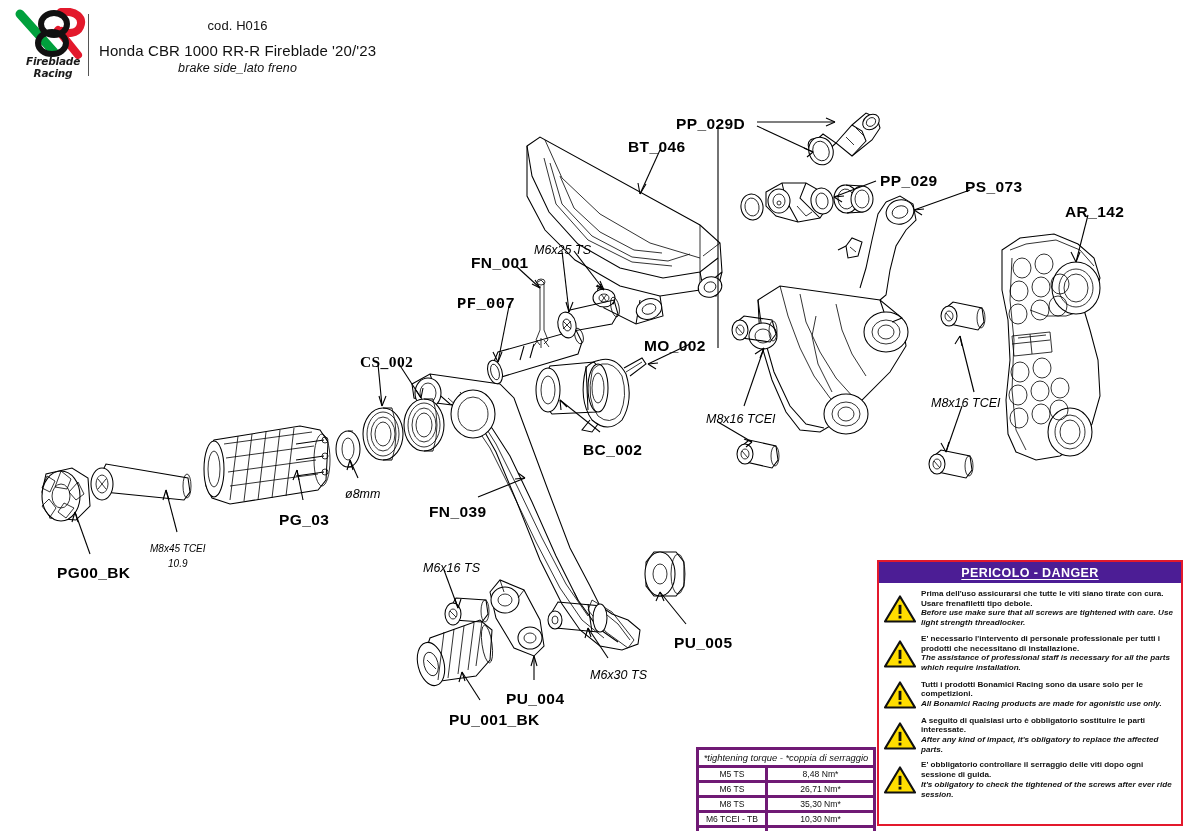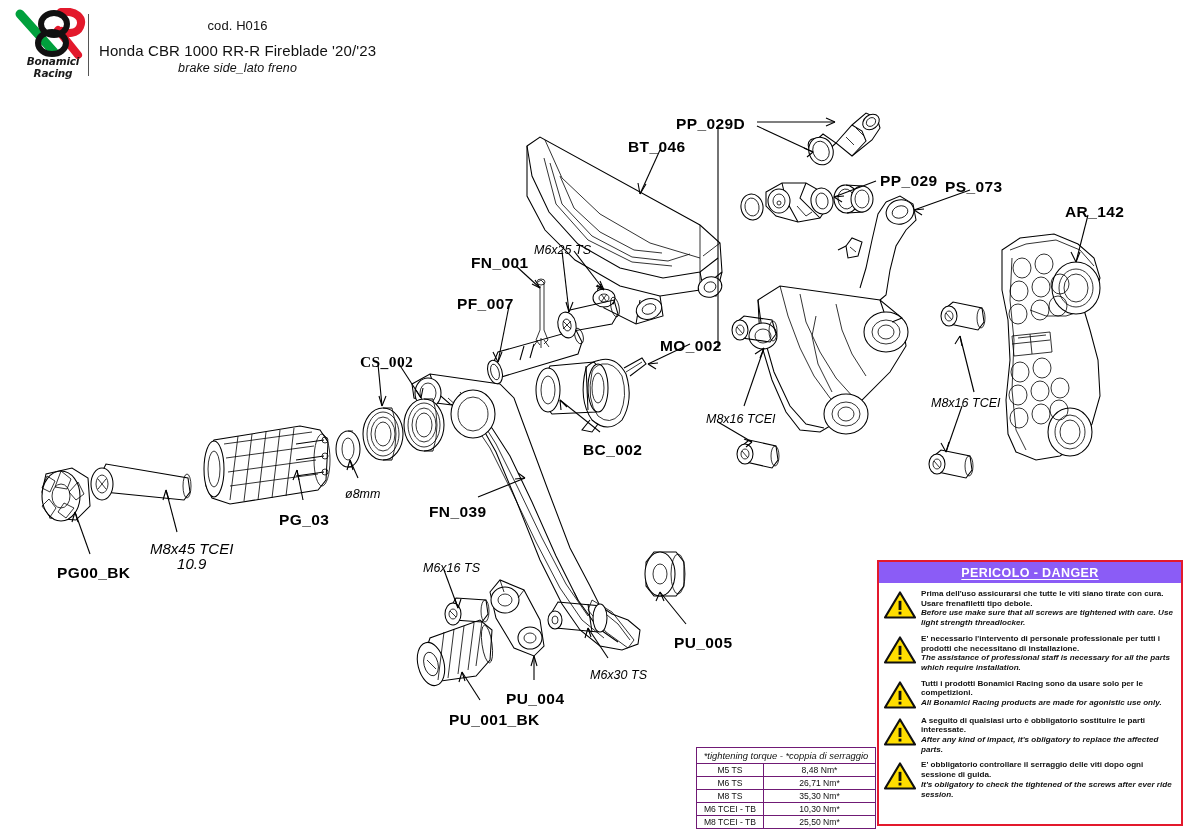--- a/index.html
+++ b/index.html
@@ -24,40 +24,40 @@
   #model-line{font-size:15px;font-weight:400;color:#111;margin:0 0 2px 0;letter-spacing:.1px;}
   #side-line{font-size:12.5px;font-style:italic;color:#111;margin:0;letter-spacing:.1px;}
 
   
   #drawing{position:absolute;left:0;top:0;width:1189px;height:831px;}
 
   
   .lbl{position:absolute;white-space:nowrap;font-weight:700;font-size:15.5px;
        letter-spacing:.4px;color:#000;text-align:right;}
   .lbl.small{font-weight:400;font-style:italic;font-size:12.5px;letter-spacing:0;}
-  .lbl.small2{font-weight:400;font-style:italic;font-size:15px;letter-spacing:0;
+  .lbl.small2{font-weight:400;font-style:italic;font-size:10px;letter-spacing:0;
        text-align:center;line-height:15px;}
 
   
   #torque-table{position:absolute;left:696px;top:747px;width:180px;
      border-collapse:collapse;font-size:8.6px;background:#fff;}
-  #torque-table td,#torque-table th{border:1px solid #701a75;padding:1px 2px;
+  #torque-table td,#torque-table th{border:3px solid #701a75;padding:1px 2px;
      text-align:center;color:#111;font-weight:400;}
   #torque-table thead th{font-style:italic;font-size:9.4px;padding:2px 2px;}
   #torque-table tbody td:first-child{width:62px;}
 
   
   #danger-box{position:absolute;left:877px;top:560px;width:306px;height:266px;
      border:2px solid #e3192c;background:#fff;box-sizing:border-box;}
-  #danger-head{height:21px;background:#8b5cf6;display:flex;align-items:center;
+  #danger-head{height:21px;background:#4c1d95;display:flex;align-items:center;
      justify-content:center;}
   #danger-title{color:#fff;font-weight:700;font-size:12.5px;letter-spacing:.4px;
      text-decoration:underline;text-underline-offset:2px;}
   #danger-body{padding:5px 6px 4px 4px;}
-  .danger-row{display:flex;align-items:flex-start;margin-bottom:5px;}
+  .danger-row{display:flex;align-items:center;margin-bottom:5px;}
   .danger-row:last-child{margin-bottom:0;}
   .warn-ico{flex:0 0 34px;width:34px;height:30px;margin-right:4px;margin-top:2px;}
   .danger-text{flex:1 1 auto;padding-top:1px;}
   .d-it{font-size:8.1px;font-weight:700;line-height:9.7px;color:#111;margin:0;}
   .d-en{font-size:8.1px;font-weight:700;font-style:italic;line-height:9.7px;
         color:#111;margin:0;}
 
   svg{display:block;}
   .ln{stroke:#000;stroke-width:1.05;fill:none;}
   .ln-t{stroke:#000;stroke-width:.8;fill:none;}
@@ -73,21 +73,21 @@
 
     <div id="logo-block">
       <svg id="logo-mark" viewBox="0 0 78 52">
         <path d="M6 6 L40 44" stroke="#00a03c" stroke-width="9" stroke-linecap="round" fill="none"></path>
         <path d="M64 47 L44 22" stroke="#e3192c" stroke-width="8" stroke-linecap="round" fill="none"></path>
         <path d="M47 4 C62 2 70 10 66 19 C63 26 53 26 48 23" stroke="#e3192c" stroke-width="8" fill="none" stroke-linecap="round"></path>
         <ellipse cx="40" cy="16" rx="13" ry="11" fill="none" stroke="#111" stroke-width="6"></ellipse>
         <ellipse cx="38" cy="35" rx="14" ry="11" fill="none" stroke="#111" stroke-width="6"></ellipse>
       </svg>
       <div id="logo-wordmark">
-        <div>Bonamici</div>
+        <div>Fireblade</div>
         <div>Racing</div>
       </div>
     </div>
 
     <div id="header-rule"></div>
 
     <div id="header-text">
       <div id="cod-line">cod. H016</div>
       <div id="model-line">Honda CBR 1000 RR-R Fireblade '20/'23</div>
       <div id="side-line">brake side_lato freno</div>
@@ -511,25 +511,25 @@
         <path d="M458 608 L455 599 M458 608 L461 599"></path>
 
       <path d="M608 658 L588 628"></path>
         <path d="M588 628 L591 637 M588 628 L585 638"></path>
     </g>
   </svg>
 
   <div class="lbl" style="left:676px;top:115px;">PP_029D</div>
   <div class="lbl" style="left:628px;top:138px;">BT_046</div>
   <div class="lbl" style="left:880px;top:172px;">PP_029</div>
-  <div class="lbl" style="left:945px;top:178px;">PS_073</div>
+  <div class="lbl" style="left:965px;top:178px;">PS_073</div>
   <div class="lbl" style="left:1065px;top:203px;">AR_142</div>
   <div class="lbl" style="left:471px;top:254px;">FN_001</div>
-  <div class="lbl" style="left:457px;top:295px;">PF_007</div>
-  <div class="lbl" style="left:660px;top:337px;">MO_002</div>
+  <div class="lbl" style="left:457px;top:295px;font-family:Liberation Mono, monospace;">PF_007</div>
+  <div class="lbl" style="left:644px;top:337px;">MO_002</div>
   <div class="lbl" style="left:360px;top:353px;font-family:Liberation Serif, serif;">CS_002</div>
   <div class="lbl" style="left:583px;top:441px;">BC_002</div>
   <div class="lbl" style="left:429px;top:503px;">FN_039</div>
   <div class="lbl" style="left:279px;top:511px;">PG_03</div>
   <div class="lbl" style="left:57px;top:564px;">PG00_BK</div>
   <div class="lbl" style="left:674px;top:634px;">PU_005</div>
   <div class="lbl" style="left:506px;top:690px;">PU_004</div>
   <div class="lbl" style="left:449px;top:711px;">PU_001_BK</div>
 
   <div class="lbl small" style="left:534px;top:243px;">M6x25 TS</div>

